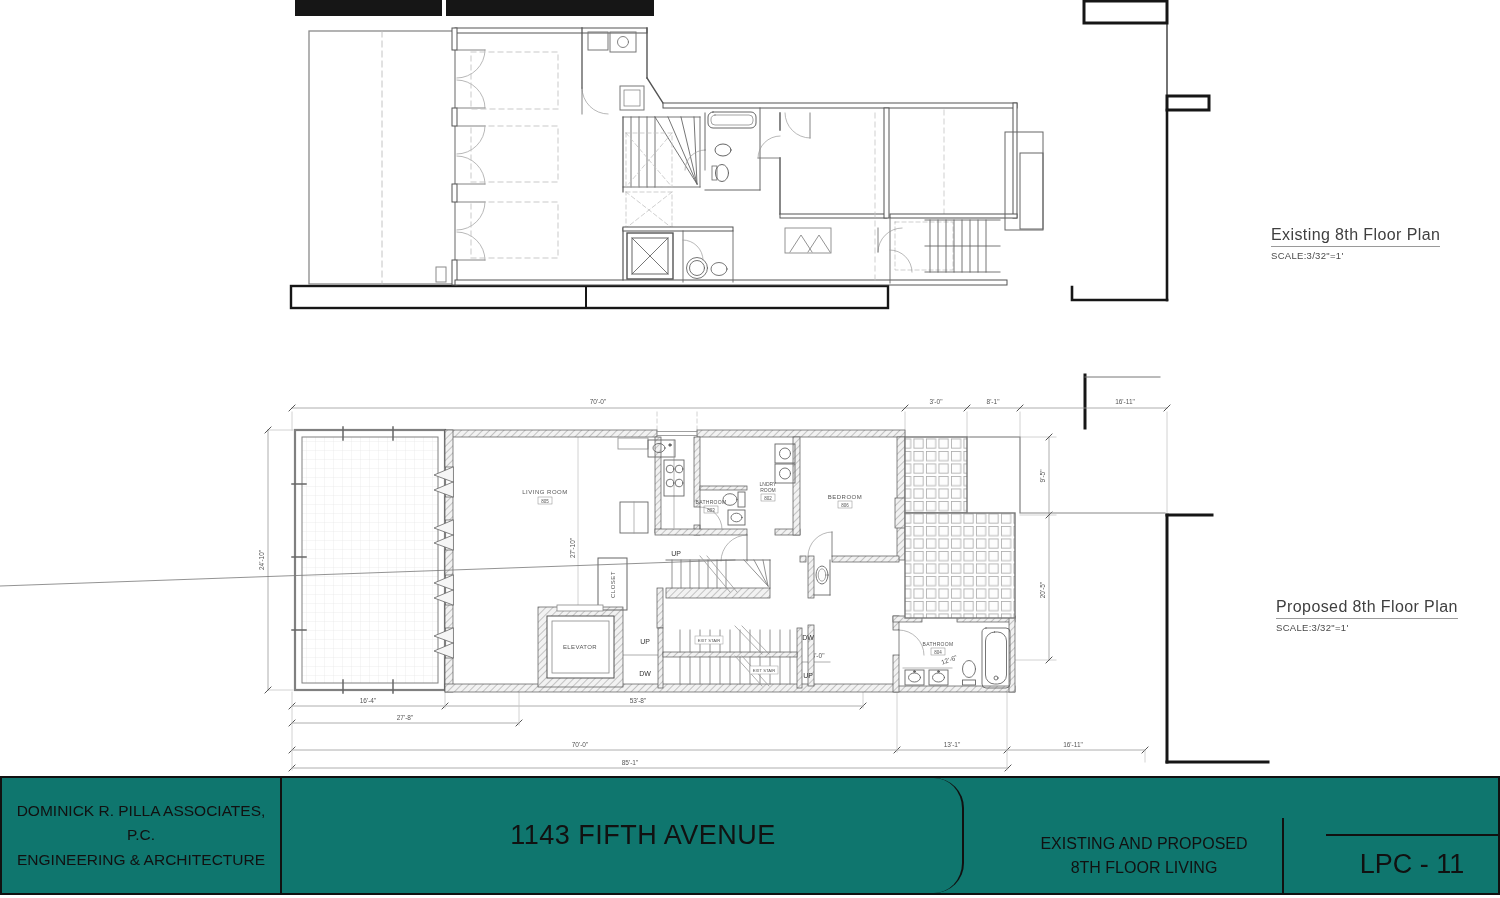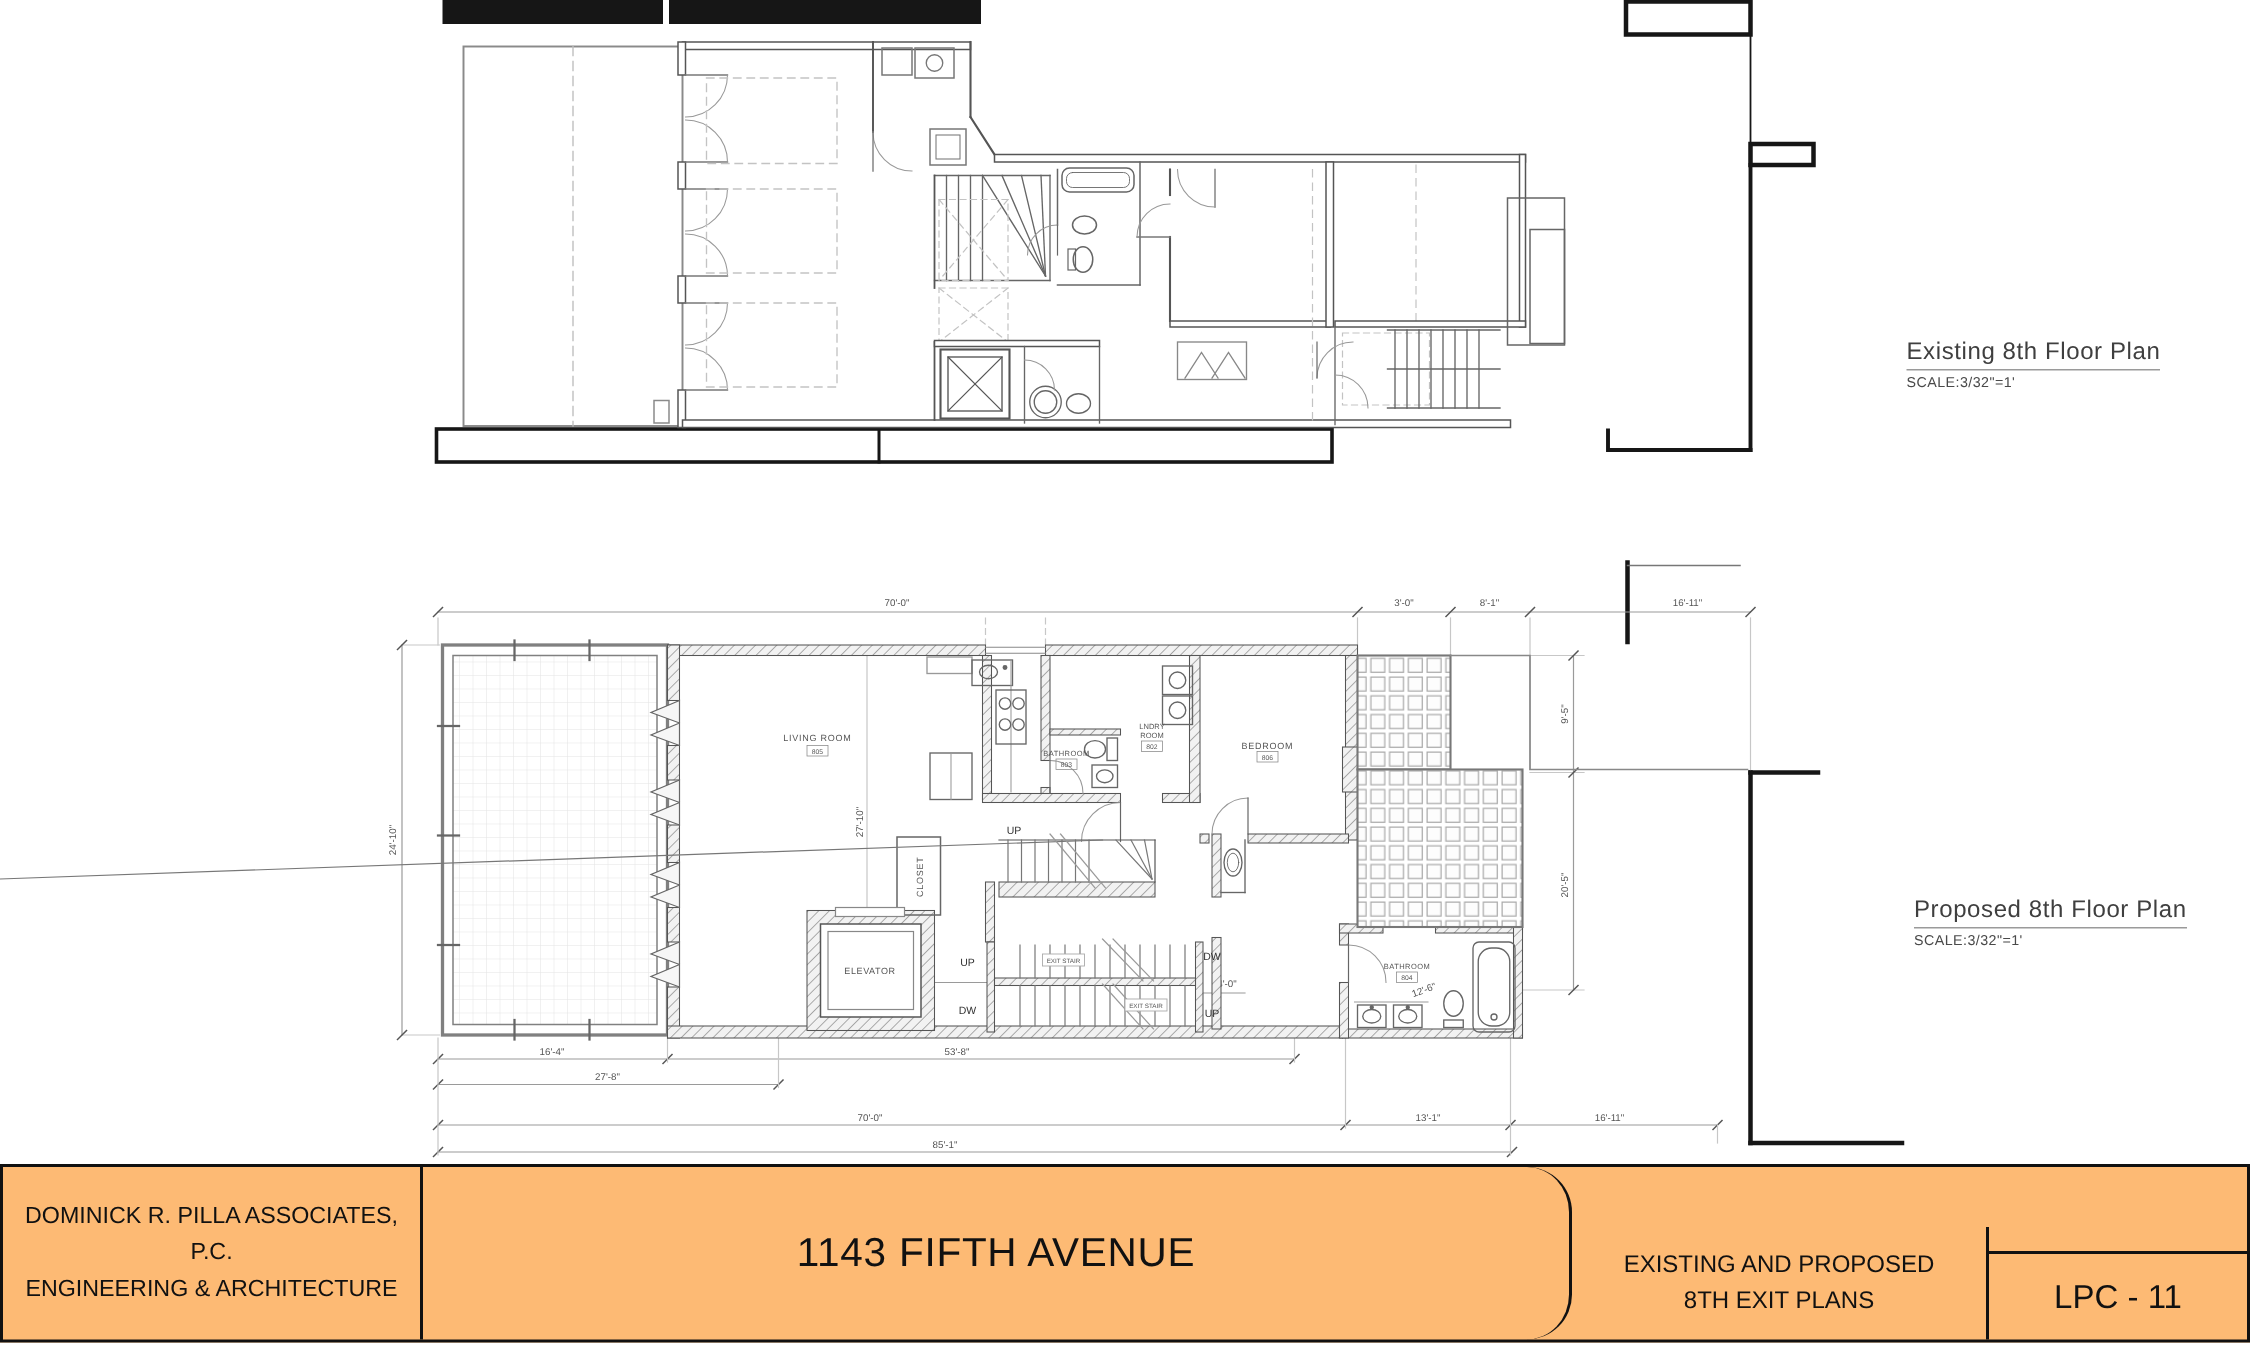--- a/index.html
+++ b/index.html
@@ -1,28 +1,28 @@
 <!DOCTYPE html>
 <html><head>
 <meta charset="utf-8">
 <style>
   html,body{margin:0;padding:0;background:#ffffff;}
   body{width:1500px;height:898px;position:relative;font-family:"Liberation Sans",sans-serif;overflow:hidden;}
   svg text{font-family:"Liberation Sans",sans-serif;}
   .plan-label{position:absolute;color:#3f3f3f;margin-top:40px;}
   .plan-label .pl-title{font-size:16px;letter-spacing:.4px;border-bottom:1.3px solid #9a9a9a;padding-bottom:2px;white-space:nowrap;}
   .plan-label .pl-scale{font-size:9.5px;letter-spacing:.3px;margin-top:3px;color:#4a4a4a;white-space:nowrap;}
-  .title-block{position:absolute;left:0;top:776px;width:1496px;height:115px;border:2px solid #111;display:flex;background:#fdba74;}
+  .title-block{position:absolute;left:0;top:776px;width:1496px;height:115px;border:2px solid #111;display:flex;background:#0f766e;gap:42px;}
   .tb-cell{border-right:2px solid #111;display:flex;flex-direction:column;align-items:center;justify-content:center;color:#111;text-align:center;}
   .tb-firm{width:278px;font-size:15.5px;line-height:1.55;}
   .tb-project{flex:1;font-size:27px;line-height:1.45;letter-spacing:.5px;border-radius:30px;}
   .tb-sheet{width:276px;font-size:16px;line-height:1.5;margin-top:40px;}
   .tb-lpc{width:172px;border-right:none;padding:0;display:flex;flex-direction:column;align-items:stretch;justify-content:flex-start;}
   .tb-lpc-top{flex:1;border-bottom:2px solid #111;}
-  .tb-lpc-bottom{height:57px;display:flex;align-items:center;justify-content:center;font-size:22px;color:#111;}
+  .tb-lpc-bottom{height:57px;display:flex;align-items:center;justify-content:center;font-size:27px;color:#111;}
 </style>
 </head>
 <body>
 
 <svg width="1500" height="778" viewBox="0 0 1500 778" style="position:absolute;left:0;top:0;">
   <defs>
     <pattern id="hatch" width="5" height="5" patternUnits="userSpaceOnUse" patternTransform="rotate(45)">
       <rect width="5" height="5" fill="#f2f2f2"></rect>
       <line x1="0" y1="0" x2="0" y2="5" stroke="#9a9a9a" stroke-width="1.1"></line>
     </pattern>
@@ -531,19 +531,19 @@
 <div class="title-block">
   <div class="tb-cell tb-firm">
     <div>DOMINICK R. PILLA ASSOCIATES, P.C.</div>
     <div>ENGINEERING &amp; ARCHITECTURE</div>
   </div>
   <div class="tb-cell tb-project">
     <div>1143 FIFTH AVENUE</div>
   </div>
   <div class="tb-cell tb-sheet">
     <div>EXISTING AND PROPOSED</div>
-    <div>8TH EXIT PLANS</div>
+    <div>8TH FLOOR LIVING</div>
   </div>
   <div class="tb-cell tb-lpc">
     <div class="tb-lpc-top"></div>
     <div class="tb-lpc-bottom">LPC - 11</div>
   </div>
 </div>
 
 </body></html>

